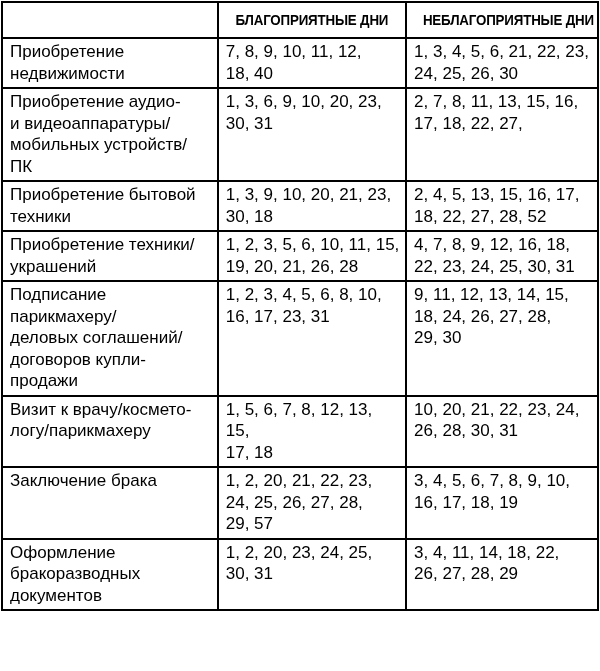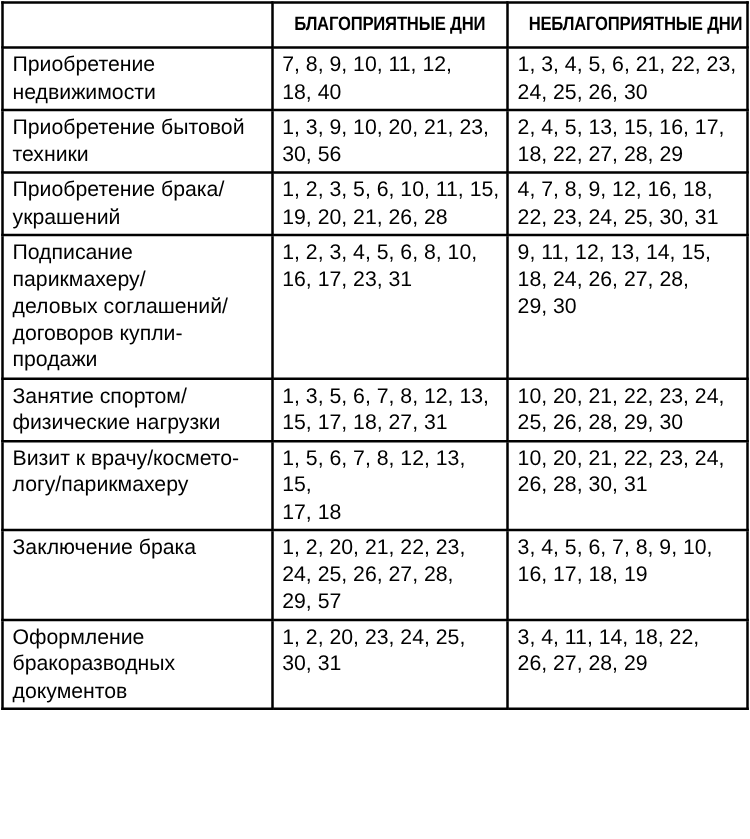--- a/index.html
+++ b/index.html
@@ -74,53 +74,55 @@
     <tbody>
       <tr>
         <td class="activity">Приобретение
 недвижимости</td>
         <td>7, 8, 9, 10, 11, 12,
 18, 40</td>
         <td>1, 3, 4, 5, 6, 21, 22, 23,
 24, 25, 26, 30</td>
       </tr>
       <tr>
+        <td class="activity">Приобретение аудио-
+и видеоаппаратуры/
+мобильных устройств/
+ПК</td>
+        <td>1, 3, 6, 9, 10, 20, 23,
+30, 31</td>
+        <td>2, 7, 8, 11, 13, 15, 16,
+17, 18, 22, 27,</td>
+      </tr>
+      <tr>
         <td class="activity">Приобретение бытовой
 техники</td>
         <td>1, 3, 9, 10, 20, 21, 23,
-30, 56</td>
+30, 18</td>
         <td>2, 4, 5, 13, 15, 16, 17,
-18, 22, 27, 28, 29</td>
+18, 22, 27, 28, 52</td>
       </tr>
       <tr>
-        <td class="activity">Приобретение брака/
+        <td class="activity">Приобретение техники/
 украшений</td>
         <td>1, 2, 3, 5, 6, 10, 11, 15,
 19, 20, 21, 26, 28</td>
         <td>4, 7, 8, 9, 12, 16, 18,
 22, 23, 24, 25, 30, 31</td>
       </tr>
       <tr>
         <td class="activity">Подписание парикмахеру/
 деловых соглашений/
 договоров купли-
 продажи</td>
         <td>1, 2, 3, 4, 5, 6, 8, 10,
 16, 17, 23, 31</td>
         <td>9, 11, 12, 13, 14, 15,
 18, 24, 26, 27, 28,
 29, 30</td>
-      </tr>
-      <tr>
-        <td class="activity">Занятие спортом/
-физические нагрузки</td>
-        <td>1, 3, 5, 6, 7, 8, 12, 13,
-15, 17, 18, 27, 31</td>
-        <td>10, 20, 21, 22, 23, 24,
-25, 26, 28, 29, 30</td>
       </tr>
       <tr>
         <td class="activity">Визит к врачу/космето-
 логу/парикмахеру</td>
         <td>1, 5, 6, 7, 8, 12, 13, 15,
 17, 18</td>
         <td>10, 20, 21, 22, 23, 24,
 26, 28, 30, 31</td>
       </tr>
       <tr>

